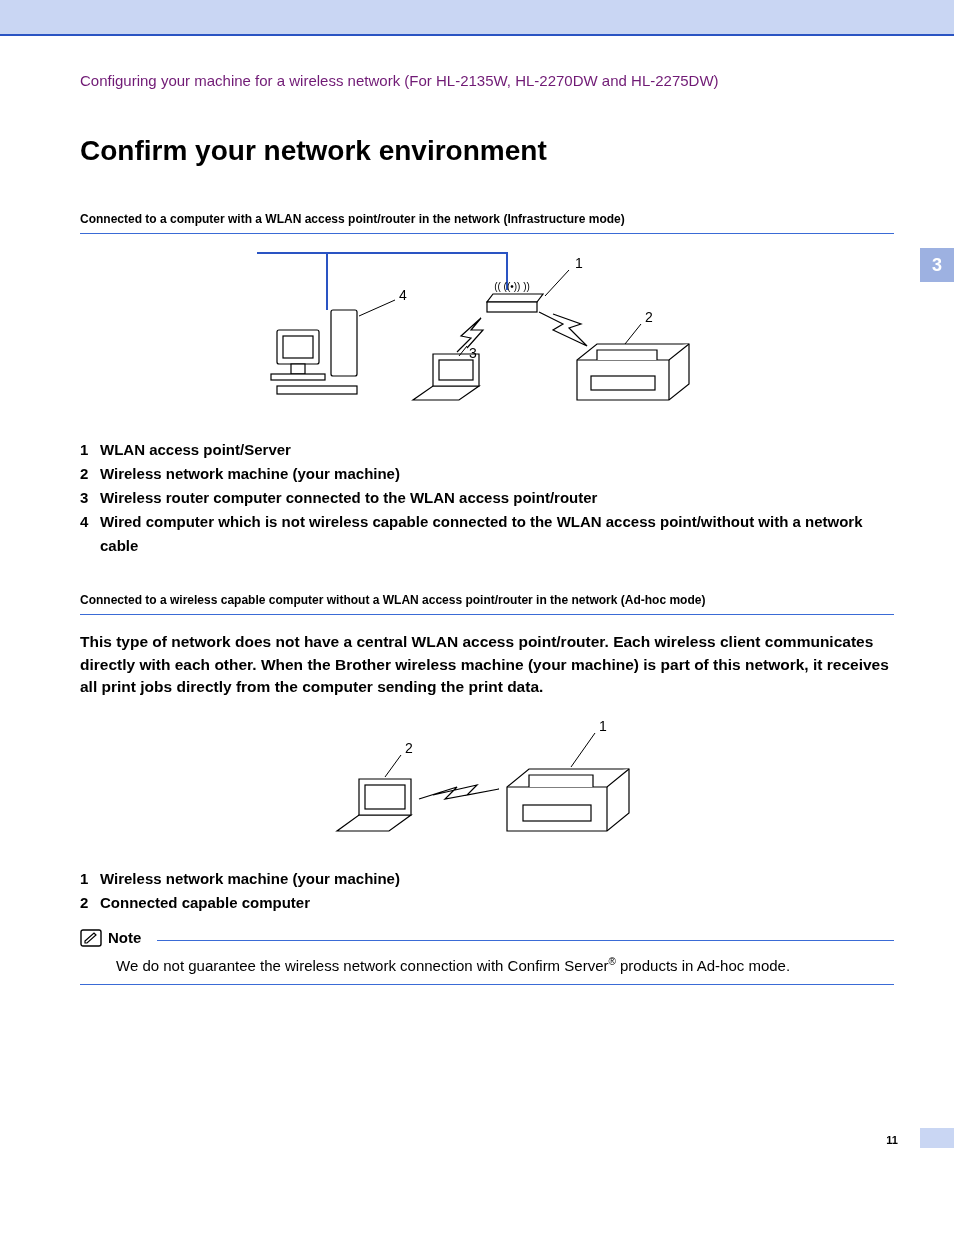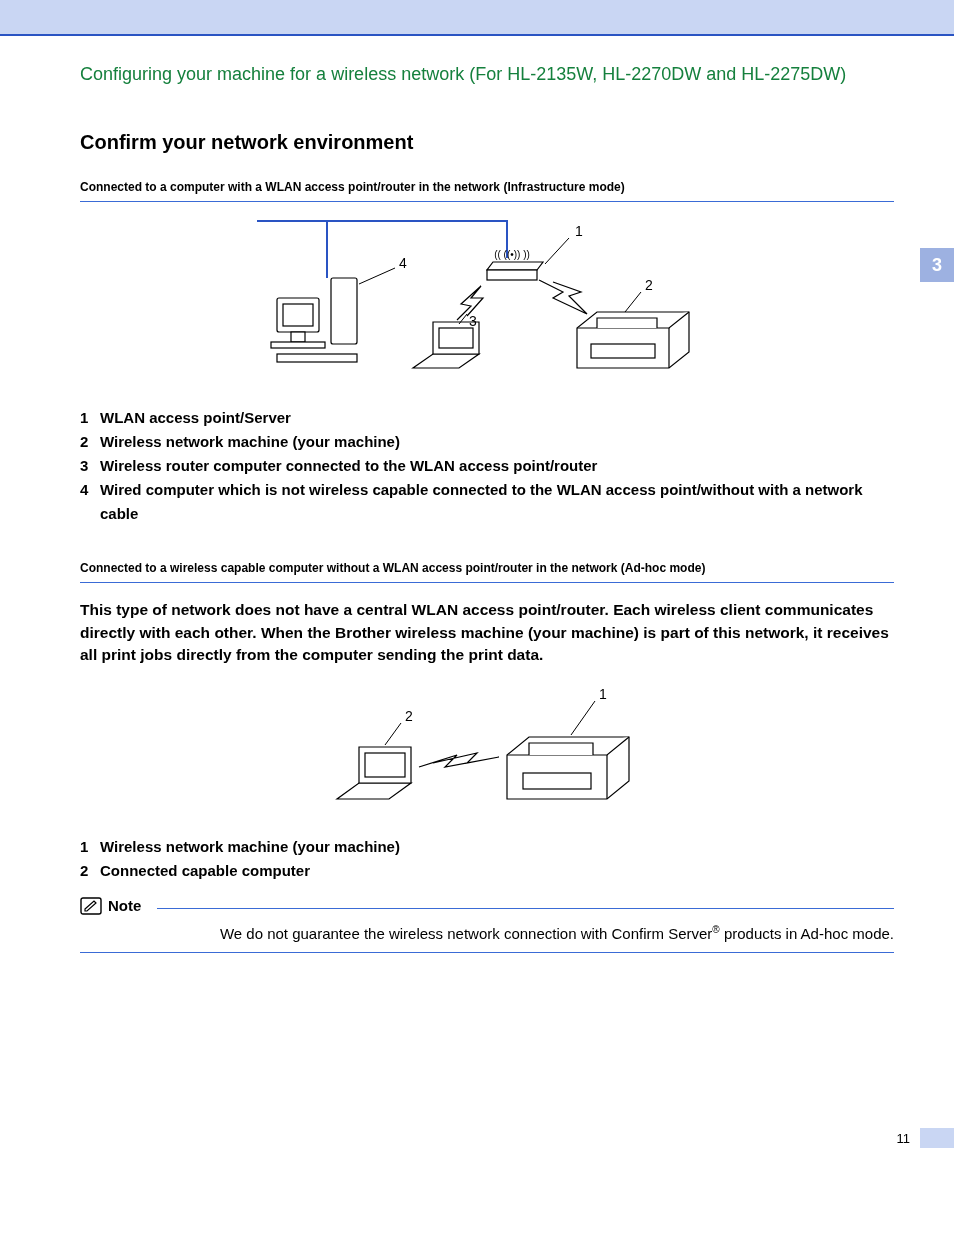--- a/index.html
+++ b/index.html
@@ -16,28 +16,29 @@
     border-bottom: 2px solid #2a54c3;
     width: 100%;
   }
   .page {
     position: relative;
     padding: 28px 60px 40px 80px;
     min-height: 1160px;
     box-sizing: border-box;
   }
   .running-header {
-    font-size: 18px;
-    color: #15803d;
+    font-size: 15px;
+    color: #701a75;
     margin-bottom: 46px;
+    margin-top: 8px;
   }
   h1.main-title {
-    font-size: 20px;
-    font-weight: bold;
-    margin: 0 0 25px 0;
+    font-size: 28px;
+    font-weight: bold;
+    margin: 0 0 44px 0;
   }
   h2.sub-title {
     font-size: 12px;
     font-weight: bold;
     margin: 0 0 6px 0;
     line-height: 1.35;
   }
   .hr-accent {
     border: none;
     border-top: 1.5px solid #3a6bd6;
@@ -63,21 +64,20 @@
     min-width: 20px;
   }
   .body-text {
     font-size: 15.5px;
     line-height: 1.45;
     margin: 12px 0 20px 0;
     font-weight: bold;
   }
   .note-block {
     margin-top: 8px;
-    text-align: right;
   }
   .note-head {
     display: flex;
     align-items: center;
   }
   .note-label {
     font-weight: bold;
     font-size: 15px;
     margin-left: 6px;
     white-space: nowrap;
@@ -116,24 +116,24 @@
   .page-num-box {
     position: absolute;
     right: 0;
     bottom: 48px;
     width: 34px;
     height: 20px;
     background: #c9d6f3;
   }
   .page-num {
     position: absolute;
-    right: 44px;
+    right: 56px;
     bottom: 50px;
-    font-size: 13px;
-    font-weight: normal;
+    font-size: 11px;
+    font-weight: bold;
   }
   .pencil-icon {
     width: 22px; height: 18px; flex: 0 0 auto;
   }
 </style>
 </head>
 <body>
 
 <div class="top-bar"></div>
 

